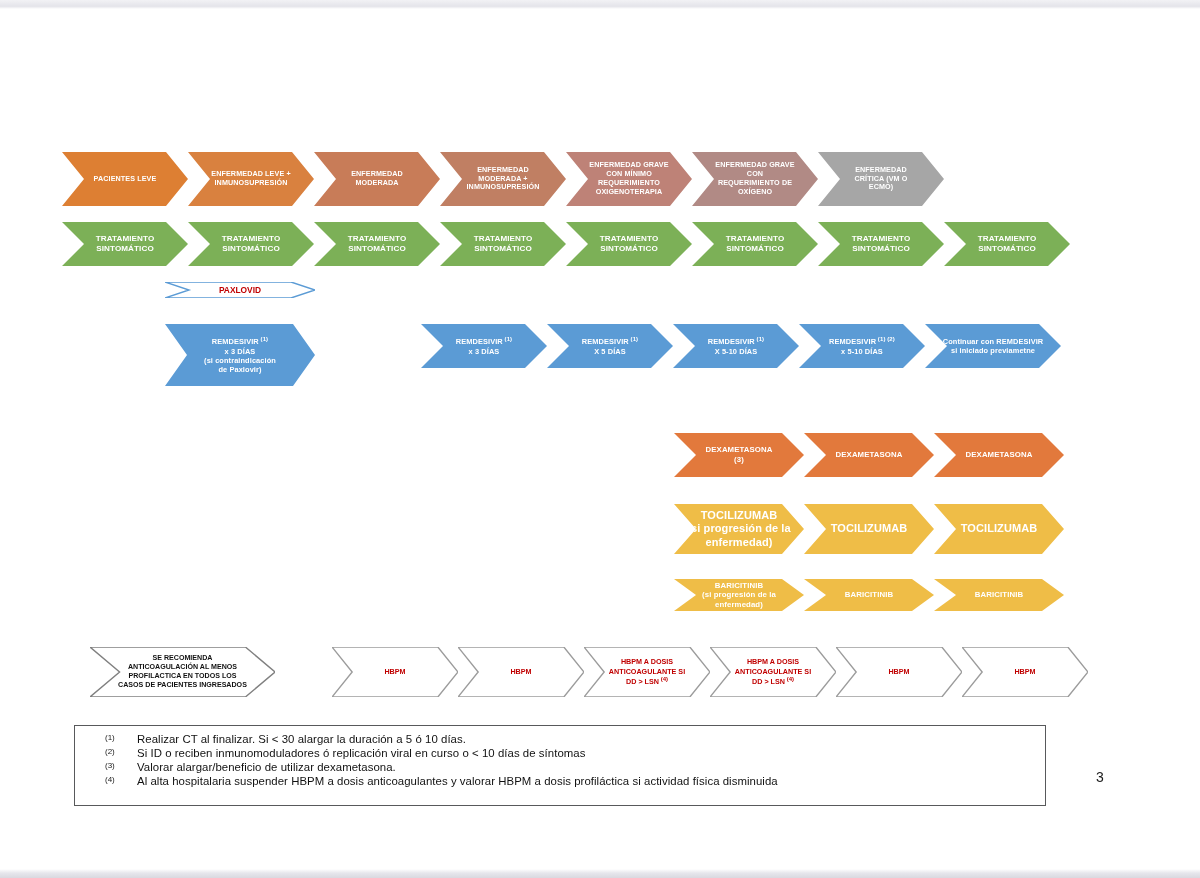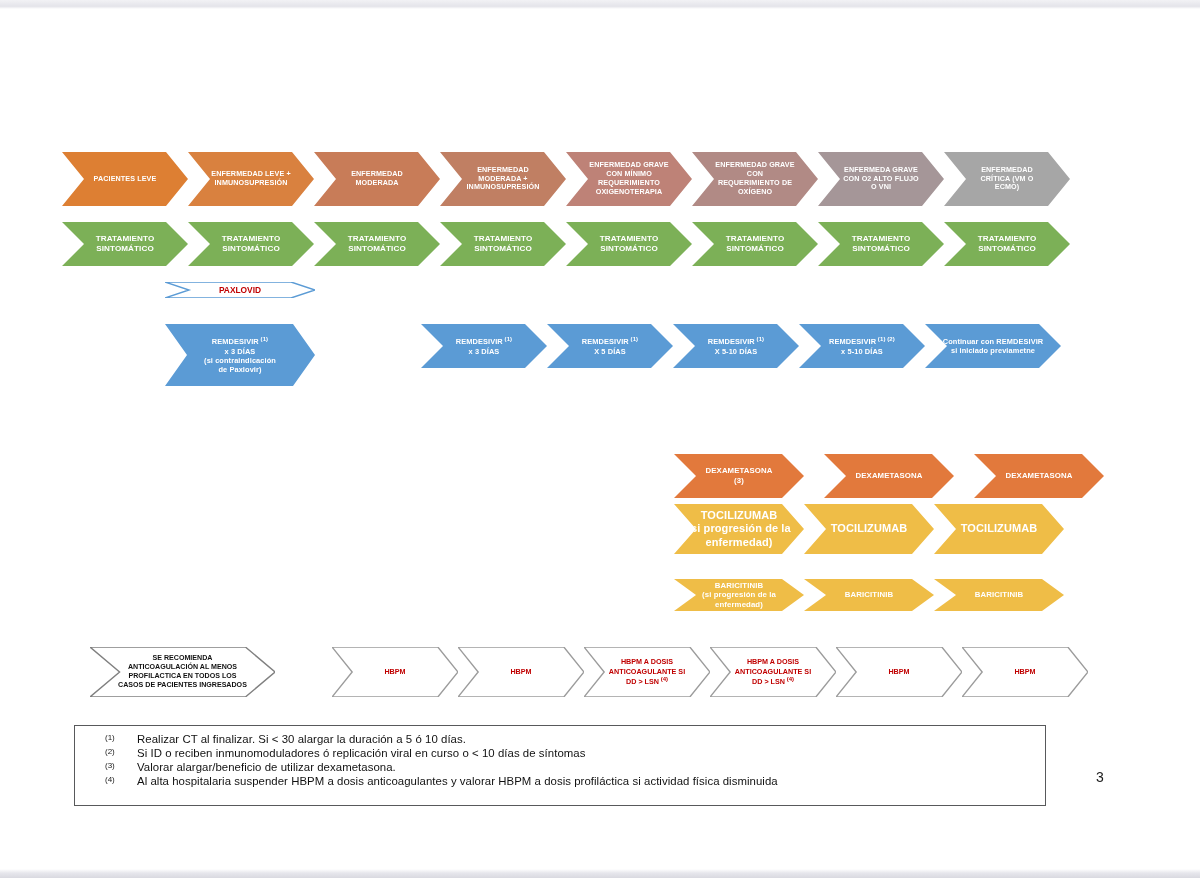--- a/index.html
+++ b/index.html
@@ -86,21 +86,21 @@
 
   
   #row-remdes-left { left: 165px; top: 315px; }
   #row-remdes-left .chev { height: 62px; width: 150px; font-size: 7.4px; font-weight: 600; background: #5B9BD5; }
 
   
   #row-remdes { left: 421px; top: 315px; }
   #row-remdes .chev { height: 44px; font-size: 7.4px; font-weight: 600; background: #5B9BD5; }
 
   
-  #row-dexa { left: 674px; top: 445px; gap: 20px; }
+  #row-dexa { left: 674px; top: 424px; }
   #row-dexa .chev { height: 44px; font-size: 7.8px; font-weight: 700; background: #E2793C; }
 
   
   #row-toci { left: 674px; top: 495px; }
   #row-toci .chev { height: 50px; font-size: 11px; font-weight: 700; background: #EFBD47; }
 
   
   #row-bari { left: 674px; top: 570px; }
   #row-bari .chev { height: 32px; font-size: 7.8px; font-weight: 700; background: #EFBD47; }
 
@@ -176,23 +176,20 @@
         </div>
         <div class="chev" style="width: 126px; background: rgb(192, 127, 99);">
           <span class="txt">ENFERMEDAD<br>MODERADA +<br>INMUNOSUPRESIÓN</span>
         </div>
         <div class="chev" style="width: 126px; background: rgb(190, 130, 119);">
           <span class="txt">ENFERMEDAD GRAVE<br>CON MÍNIMO<br>REQUERIMIENTO<br>OXIGENOTERAPIA</span>
         </div>
         <div class="chev" style="width: 126px; background: rgb(177, 138, 133);">
           <span class="txt">ENFERMEDAD GRAVE<br>CON<br>REQUERIMIENTO DE<br>OXÍGENO</span>
         </div>
-        <div class="chev" style="width: 126px; background: rgb(165, 150, 152);">
-          <span class="txt">ENFERMEDA GRAVE<br>CON O2 ALTO FLUJO<br>O VNI</span>
-        </div>
         <div class="chev" style="width: 126px; background: rgb(166, 166, 166);">
           <span class="txt">ENFERMEDAD<br>CRÍTICA (VM O<br>ECMO)</span>
         </div>
       </div>
     <div class="row" id="row-symptom">
         <div class="chev" style="width: 126px; background: rgb(124, 176, 87);">
           <span class="txt">TRATAMIENTO<br>SINTOMÁTICO</span>
         </div>
         <div class="chev" style="width: 126px; background: rgb(124, 176, 87);">
           <span class="txt">TRATAMIENTO<br>SINTOMÁTICO</span>

